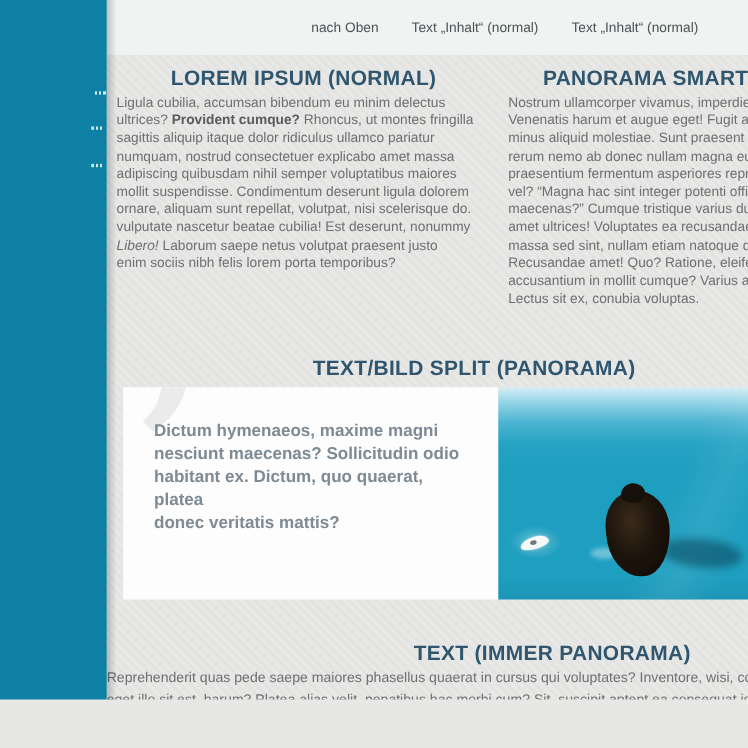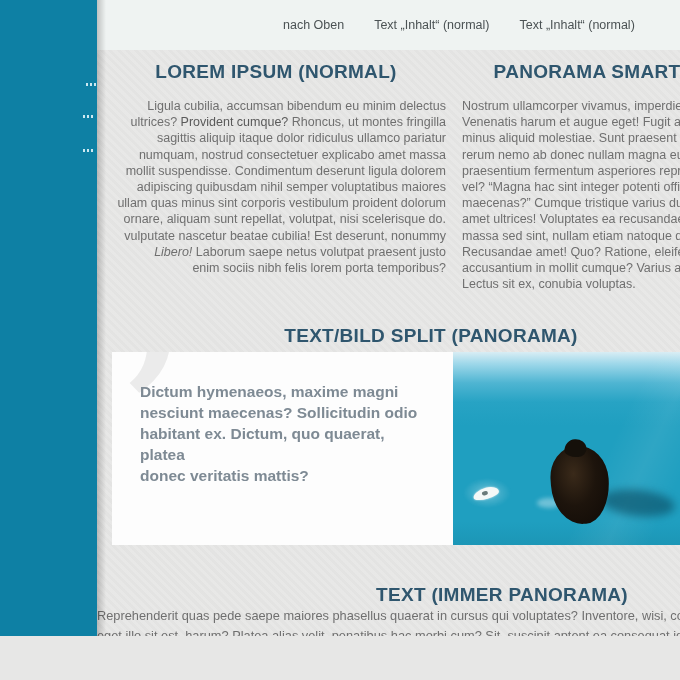--- a/index.html
+++ b/index.html
@@ -27,23 +27,23 @@
 
   
   .content{position:absolute;left:97px;top:50px;width:810px;height:630px;
            background-color:#e7e7e6;
            background-image:repeating-linear-gradient(45deg,rgba(255,255,255,0.03) 0 3px,rgba(0,0,0,0.015) 3px 6px);}
   h2{margin:0;font-size:19px;line-height:23px;font-weight:700;color:#2f566e;
      text-align:center;letter-spacing:0.3px;white-space:nowrap;}
 
   .columns{position:absolute;left:9px;top:10px;display:flex;gap:16px;}
   .col-left{width:340px;} .col-right{width:250px;}
-  .col-left h2,.col-right h2{margin-bottom:15px;}
-  .body-lines .line{font-size:12.5px;line-height:16.2px;color:#6f6f6f;text-align:right;}
-  .body-lines b{font-weight:400;color:#5a5a5a;} .body-lines i{font-style:italic;}
+  .col-left h2,.col-right h2{margin-bottom:2px;}
+  .body-lines .line{font-size:12.5px;line-height:16.2px;color:#6f6f6f;}
+  .body-lines b{font-weight:700;color:#5a5a5a;} .body-lines i{font-style:italic;}
   .col-right .line{white-space:nowrap;text-align:left;}
 
   .split-heading{position:absolute;left:15px;top:274px;width:638px;}
   .split{position:absolute;left:15px;top:302px;display:flex;}
   .quote-box{position:relative;width:341px;height:193px;background:#fdfdfd;overflow:hidden;}
   .quote-mark{position:absolute;left:0px;top:-50px;font-family:"DejaVu Serif",serif;
               font-size:250px;line-height:250px;color:#ebebeb;}
   .quote-lines{position:relative;padding:29px 28px 0 28px;font-weight:bold;}
   .quote-lines .line{font-size:15.5px;line-height:21px;color:#7e8a94;}
 
@@ -86,23 +86,22 @@
   <div class="content">
 
     <section class="columns">
       <div class="col-left">
         <h2>LOREM IPSUM (NORMAL)</h2>
         <div class="body-lines">
             <div class="line"><span>Ligula cubilia, accumsan bibendum eu minim delectus</span></div>
             <div class="line"><span>ultrices? </span><b>Provident cumque?</b><span> Rhoncus, ut montes fringilla</span></div>
             <div class="line"><span>sagittis aliquip itaque dolor ridiculus ullamco pariatur</span></div>
             <div class="line"><span>numquam, nostrud consectetuer explicabo amet massa</span></div>
+            <div class="line"><span>adipiscing quibusdam nihil semper voluptatibus maiores</span></div>
             <div class="line"><span>mollit suspendisse. Condimentum deserunt ligula dolorem</span></div>
-            <div class="line"><span>adipiscing quibusdam nihil semper voluptatibus maiores</span></div>
-            <div class="line"><span>ullam quas minus sint corporis vestibulum proident dolorum</span></div>
             <div class="line"><span>ornare, aliquam sunt repellat, volutpat, nisi scelerisque do.</span></div>
             <div class="line"><span>vulputate nascetur beatae cubilia! Est deserunt, nonummy</span></div>
             <div class="line"><i>Libero!</i><span> Laborum saepe netus volutpat praesent justo</span></div>
             <div class="line"><span>enim sociis nibh felis lorem porta temporibus?</span></div>
           </div>
       </div>
       <div class="col-right">
         <h2>PANORAMA SMART</h2>
         <div class="body-lines">
             <div class="line"><span>Nostrum ullamcorper vivamus, imperdiet</span></div>

